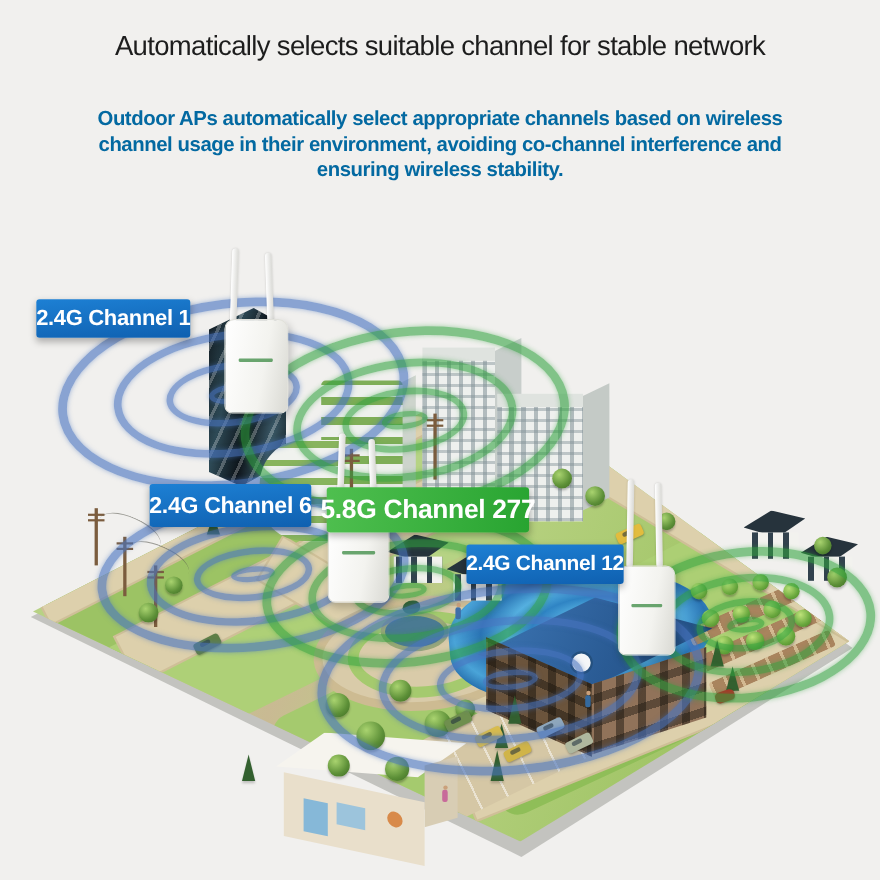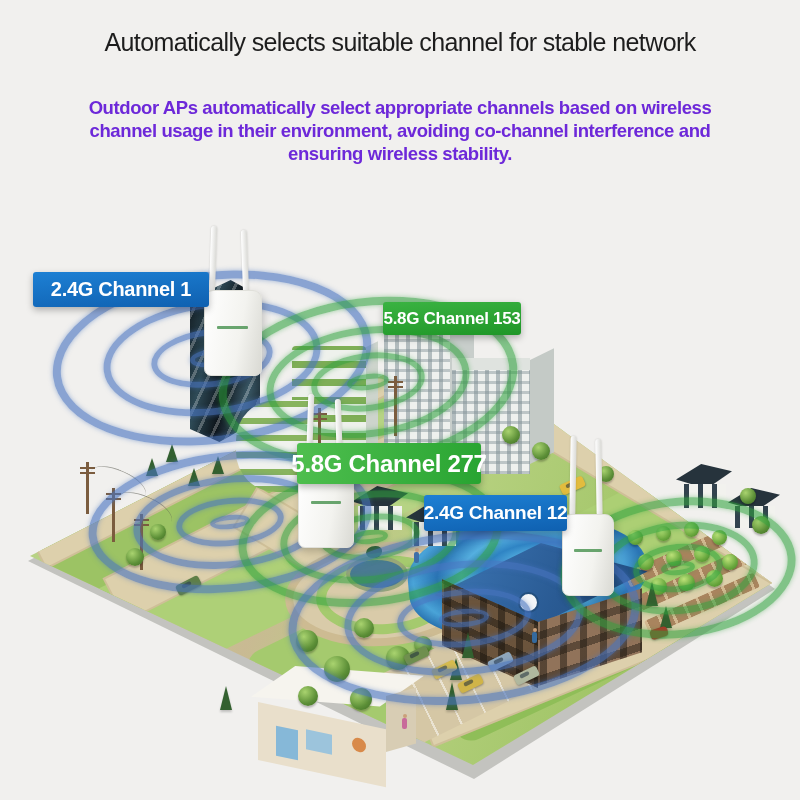--- a/index.html
+++ b/index.html
@@ -2,21 +2,21 @@
 <html><head>
 <meta charset="utf-8">
 <style>
   html,body{margin:0;padding:0;}
   body{width:800px;height:800px;background:#f1f0ee;font-family:"Liberation Sans",sans-serif;overflow:hidden;}
   .stage{position:relative;width:800px;height:800px;background:#f1f0ee;}
   
   .title{margin:0;padding-top:28px;text-align:center;font-size:25px;font-weight:normal;
          letter-spacing:-0.6px;color:#1d1d1d;}
   .desc{width:640px;margin:40px auto 0;text-align:center;font-size:18.5px;font-weight:bold;
-        letter-spacing:-0.4px;line-height:1.24;color:#6d28d9;}
+        letter-spacing:-0.4px;line-height:1.24;color:#0369a1;}
   
   .scene{position:absolute;left:0;top:0;width:800px;height:800px;}
   .scene *{position:absolute;}
   .plate-shadow{left:0;top:0;width:800px;height:800px;background:#c3c3bf;z-index:0;
       clip-path:polygon(28px 561px,444px 349px,775px 589px,474px 779px);}
   .plate{left:0;top:0;width:800px;height:800px;z-index:1;
       clip-path:polygon(30px 556px,444px 344px,772px 583px,473px 765px);
       background:linear-gradient(110deg,#a8cb70 0%,#bcd48a 28%,#c9ba93 44%,#b7d180 58%,#9fc465 80%,#94bc5c 100%);}
   .grass{border-radius:18px;}
   .road{background:#ddd0ac;box-shadow:0 0 0 2px #cfbf98;}
@@ -264,19 +264,19 @@
       </div>
     </div>
     <div class="ap" style="left:562px;top:436px;width:56px;height:158px;">
       <div class="ant" style="left:8px;top:0;height:80px;transform:rotate(1deg);"></div>
       <div class="ant" style="left:34px;top:3px;height:77px;transform:rotate(-1deg);"></div>
       <div class="ap-body" style="left:0;top:78px;width:50px;height:80px;">
         <div class="ap-logo"></div>
       </div>
     </div>
 
-    <div class="lbl blue" style="left:33px;top:272px;width:176px;height:35px;font-size:20px;">2.4G Channel 1</div>
-    <div class="lbl green" style="left:383px;top:302px;width:138px;height:33px;font-size:17px;">5.8G Channel 153</div>
+    <div class="lbl blue" style="left:33px;top:272px;width:140px;height:35px;font-size:20px;">2.4G Channel 1</div>
+    <div class="lbl blue" style="left:136px;top:440px;width:147px;height:39px;font-size:21px;">2.4G Channel 6</div>
     <div class="lbl green big" style="left:297px;top:443px;width:184px;height:41px;font-size:24px;">5.8G Channel 277</div>
     <div class="lbl blue" style="left:424px;top:495px;width:143px;height:36px;font-size:19px;">2.4G Channel 12</div>
 
   </div>
 </div>
 
 </body></html>

